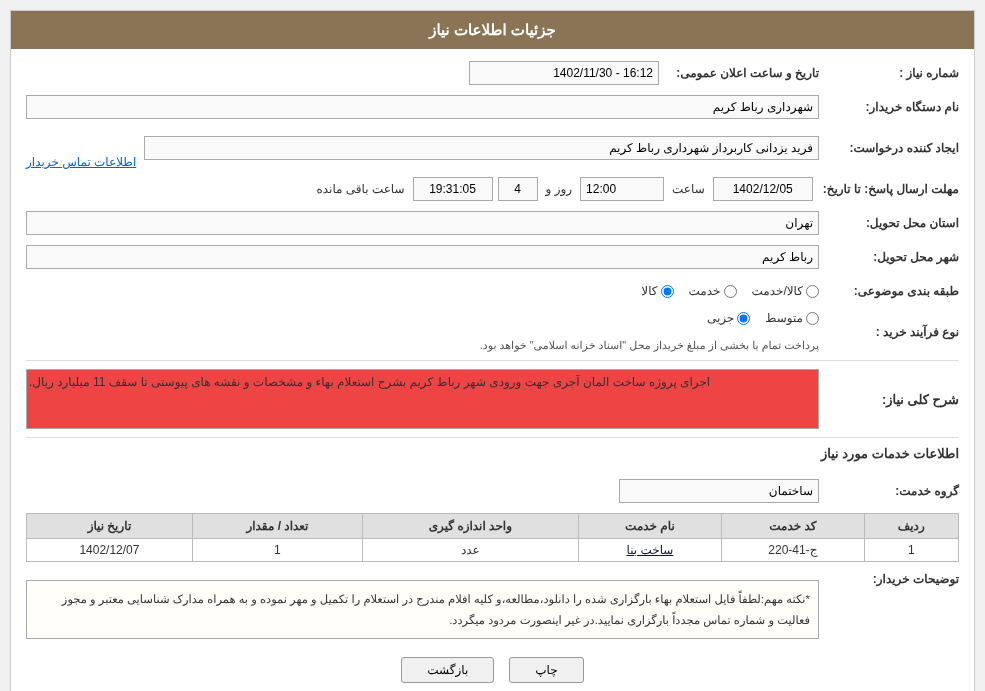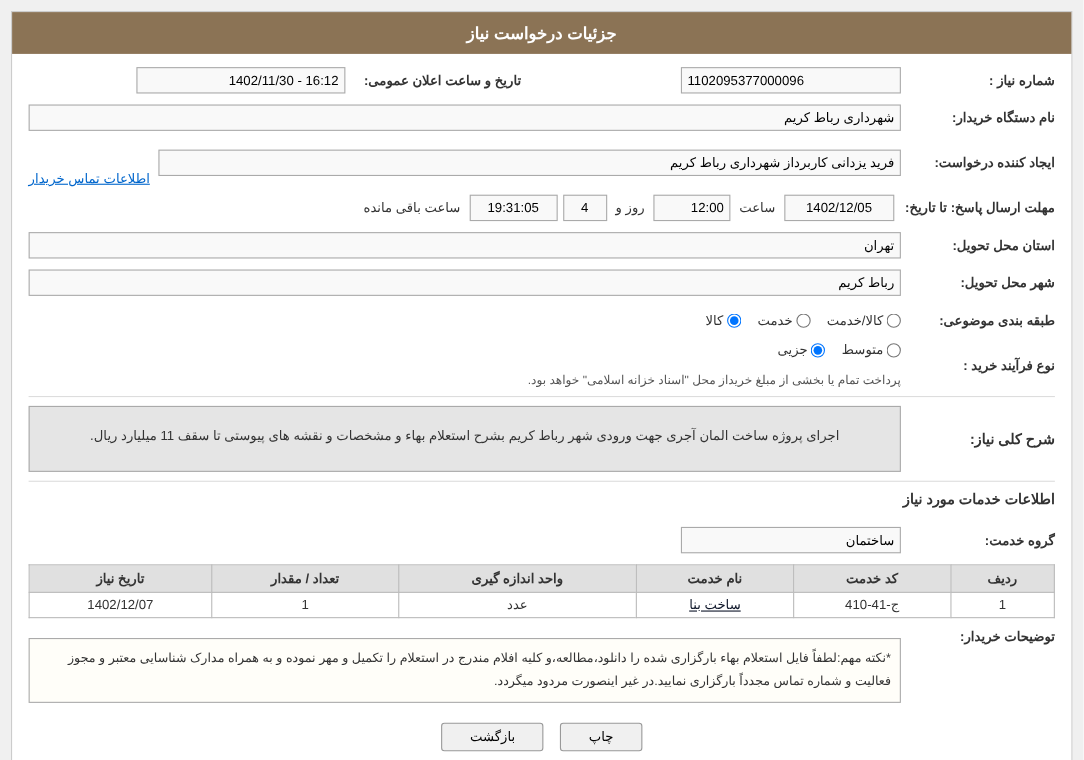--- a/index.html
+++ b/index.html
@@ -88,25 +88,25 @@
       cursor: pointer;
       margin-top: 28px;
     }
     .payment-note {
       font-size: 11px;
       color: #555;
       margin-top: 14px;
     }
     .description-box {
       border: 1px solid #aaa;
-      padding: 16px;
+      padding: 2px;
       min-height: 60px;
-      text-align: center;
+      text-align: left;
       line-height: 1.8;
-      background: #e5e5e5;
+      background: #ef4444;
       font-size: 12px;
     }
     .table-section {
       margin-top: 8px;
     }
     .data-table {
       width: 100%;
       border-collapse: collapse;
       font-size: 12px;
     }
@@ -180,30 +180,27 @@
       margin-bottom: 6px;
     }
   </style>
 </head>
 <body>
 
 <div class="page-container">
   <div class="main-card watermark-container">
 
     <div class="header-bar">
-      <span>جزئیات درخواست نیاز</span>
+      <span>جزئیات اطلاعات نیاز</span>
     </div>
 
     <div class="content-area">
 
       <div class="form-row">
         <span class="label-cell">شماره نیاز :</span>
-        <div class="input-cell" style="flex:1.2;">
-          <input type="text" class="input-box input-box-readonly" readonly="" style="width: 200px; text-align: left; direction: ltr;" value="1102095377000096">
-        </div>
         <span class="label-cell" style="min-width:160px;">تاریخ و ساعت اعلان عمومی:</span>
         <div class="input-cell">
           <input type="text" class="input-box input-box-readonly" readonly="" style="width: 190px; text-align: right; direction: ltr;" value="1402/11/30 - 16:12">
         </div>
       </div>
 
       <div class="form-row">
         <span class="label-cell">نام دستگاه خریدار:</span>
         <div class="input-cell">
           <input type="text" class="input-box input-box-readonly" readonly="" style="width: 100%;" value="شهرداری رباط کریم">
@@ -216,21 +213,21 @@
           <input type="text" class="input-box input-box-readonly" readonly="" style="flex: 1 1 0%;" value="فرید یزدانی کاربرداز شهرداری رباط کریم">
           <span class="link-text">اطلاعات تماس خریدار</span>
         </div>
       </div>
 
       <div class="form-row">
         <span class="label-cell">مهلت ارسال پاسخ: تا تاریخ:</span>
         <div class="input-cell date-time-row">
           <input type="text" class="input-box input-box-readonly" readonly="" style="width: 100px; text-align: center; direction: ltr;" value="1402/12/05">
           <span style="margin:0 3px;">ساعت</span>
-          <input type="text" class="input-box input-box-readonly" readonly="" style="width: 70px; text-align: right; direction: ltr;" value="12:00">
+          <input type="text" class="input-box input-box-readonly" readonly="" style="width: 84px; text-align: left; direction: ltr;" value="12:00">
           <span style="margin:0 3px;">روز و</span>
           <input type="text" class="input-box input-box-readonly" readonly="" style="width: 40px; text-align: center;" value="4">
           <input type="text" class="input-box input-box-readonly" readonly="" style="width: 80px; text-align: center; direction: ltr;" value="19:31:05">
           <span style="margin:0 3px;">ساعت باقی مانده</span>
         </div>
       </div>
 
       <div class="form-row">
         <span class="label-cell">استان محل تحویل:</span>
         <div class="input-cell">
@@ -308,21 +305,21 @@
               <th>کد خدمت</th>
               <th>نام خدمت</th>
               <th>واحد اندازه گیری</th>
               <th>تعداد / مقدار</th>
               <th>تاریخ نیاز</th>
             </tr>
           </thead>
           <tbody id="services-tbody">
           <tr>
       <td>1</td>
-      <td>ج-41-410</td>
+      <td>ج-41-220</td>
       <td class="link-cell">ساخت بنا</td>
       <td>عدد</td>
       <td>1</td>
       <td>1402/12/07</td>
     </tr>
             </tbody>
         </table>
       </div>
 
       <div class="form-row" style="margin-top:10px; align-items:flex-start;">

